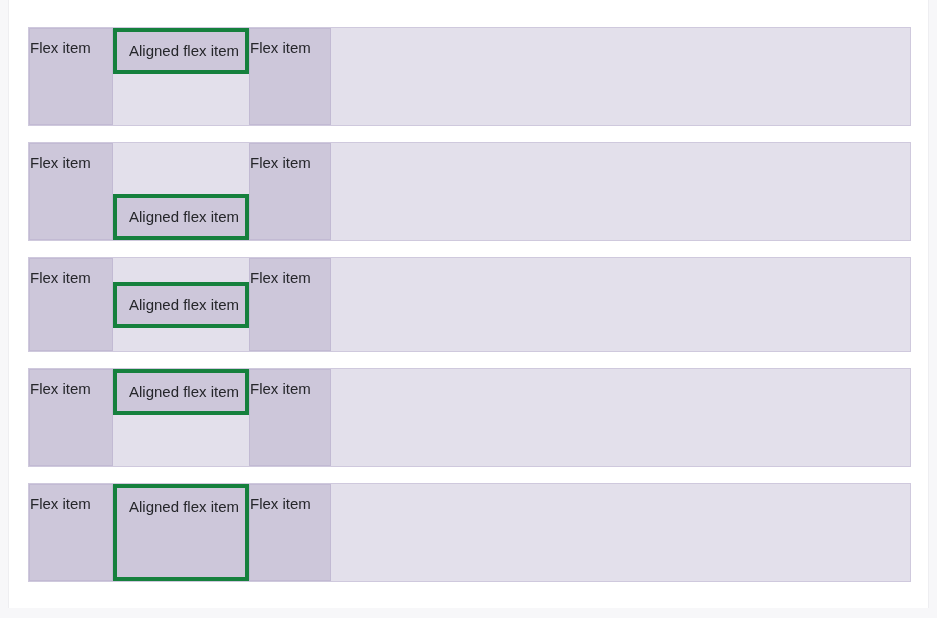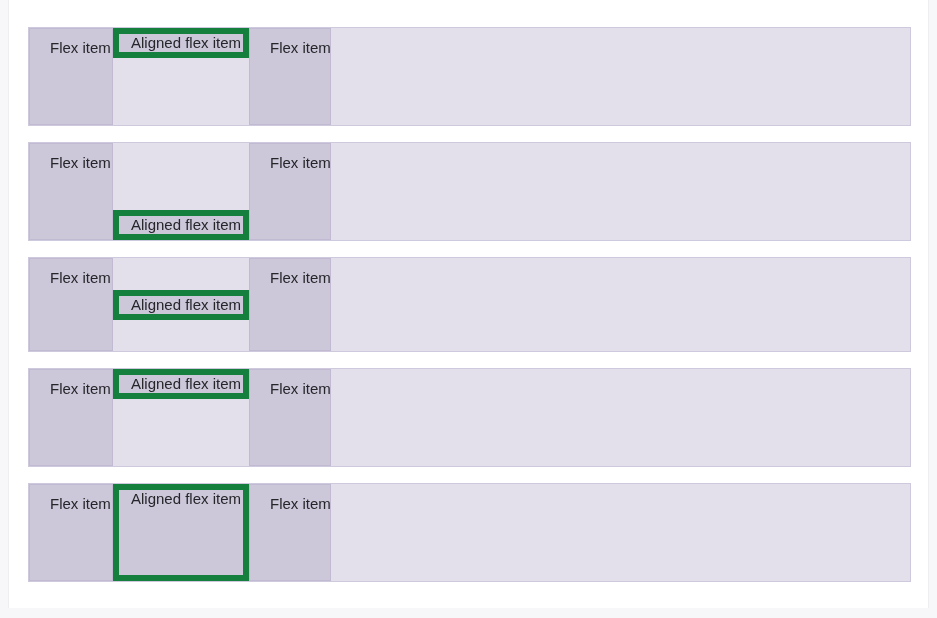--- a/index.html
+++ b/index.html
@@ -51,43 +51,43 @@
   .flex-container.h-a { height: 99px; }   
   .flex-container.h-b { height: 95px; }   
 
   
   .flex-item {
     background: #cdc7da;
     border: 1px solid #c2bad3;
     color: #25262a;
     font-size: 15px;
     line-height: 1.2;
-    padding: 10px 20px;
+    padding: 10px 0;
     align-self: stretch;
     white-space: nowrap;
   }
 
   .flex-item.first  { width: 84px; }
   .flex-item.third  { width: 82px; }
 
   
   .aligned-track {
     width: 136px;
     display: flex;
     flex-direction: column;
     align-self: stretch;
   }
 
   .aligned-item {
     background: #cdc7da;
-    border: 6px solid #15803d;
+    border: 4px solid #15803d;
     color: #25262a;
     font-size: 15px;
     line-height: 1.2;
-    padding: 0 12px;
+    padding: 10px 12px;
     white-space: nowrap;
     width: 100%;
   }
 
   
   .align-flex-start  { justify-content: flex-start; }
   .align-flex-end    { justify-content: flex-end; }
   .align-center      { justify-content: center; }
   .align-baseline    { justify-content: flex-start; }
   .align-stretch     { justify-content: stretch; }

